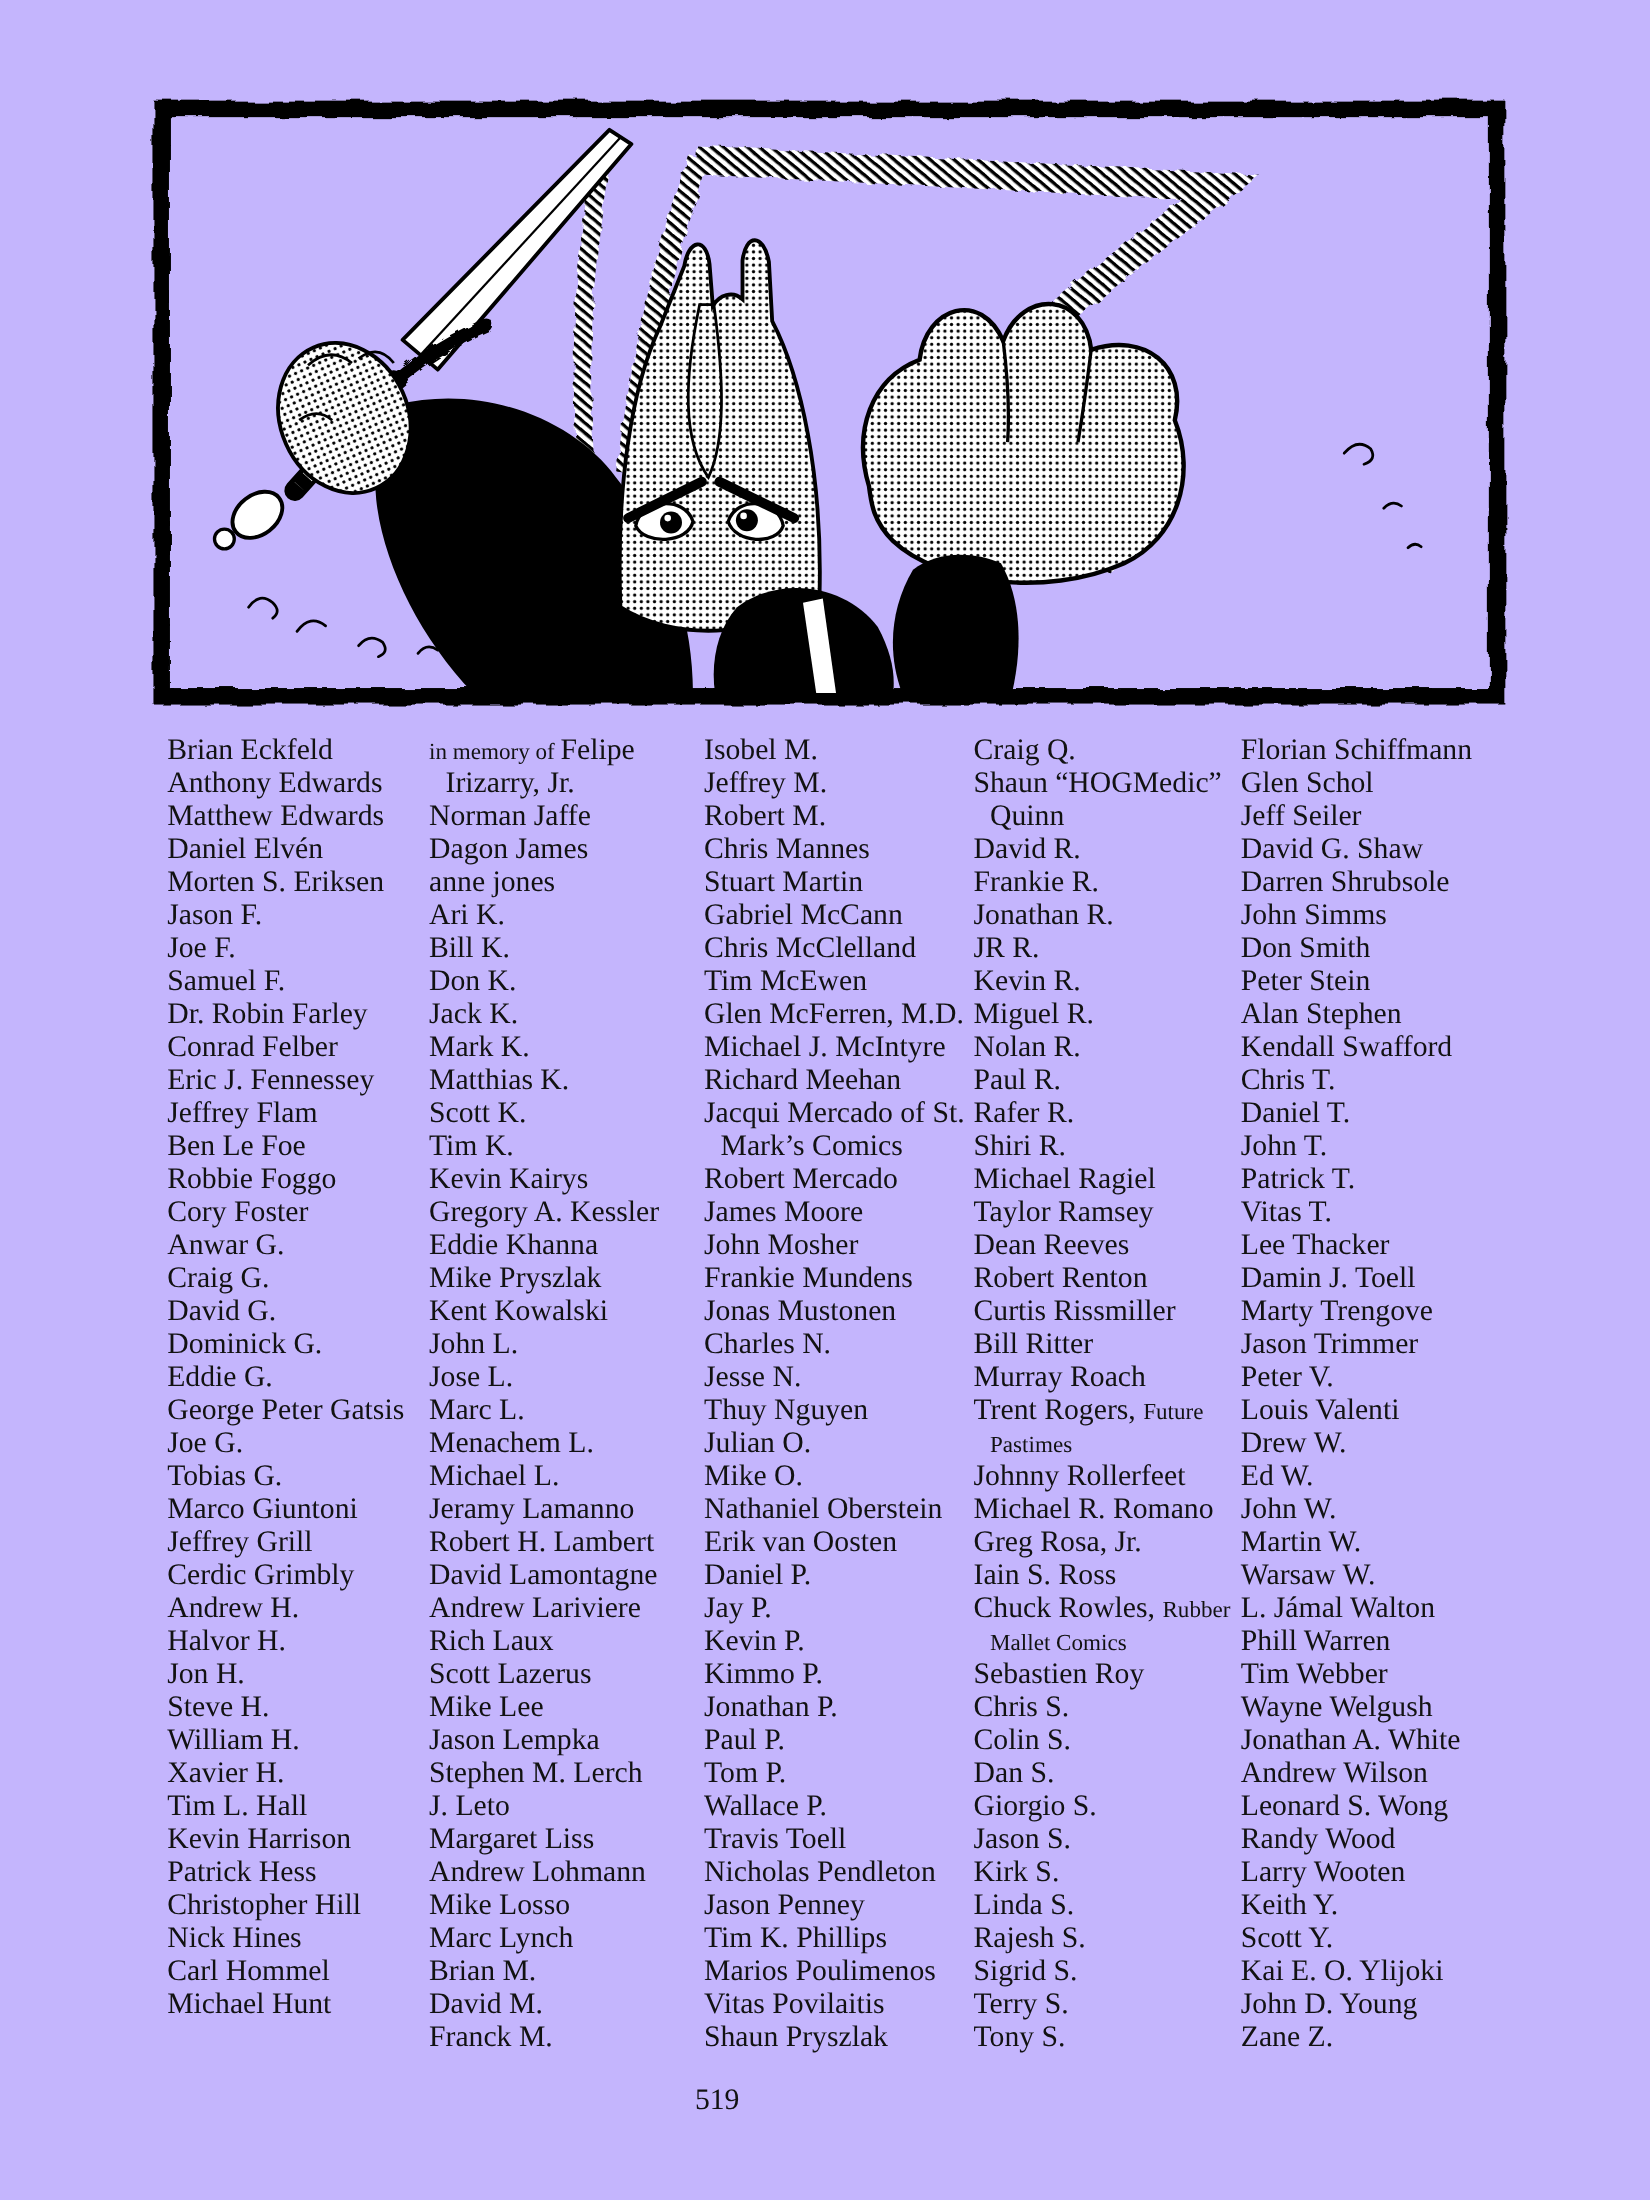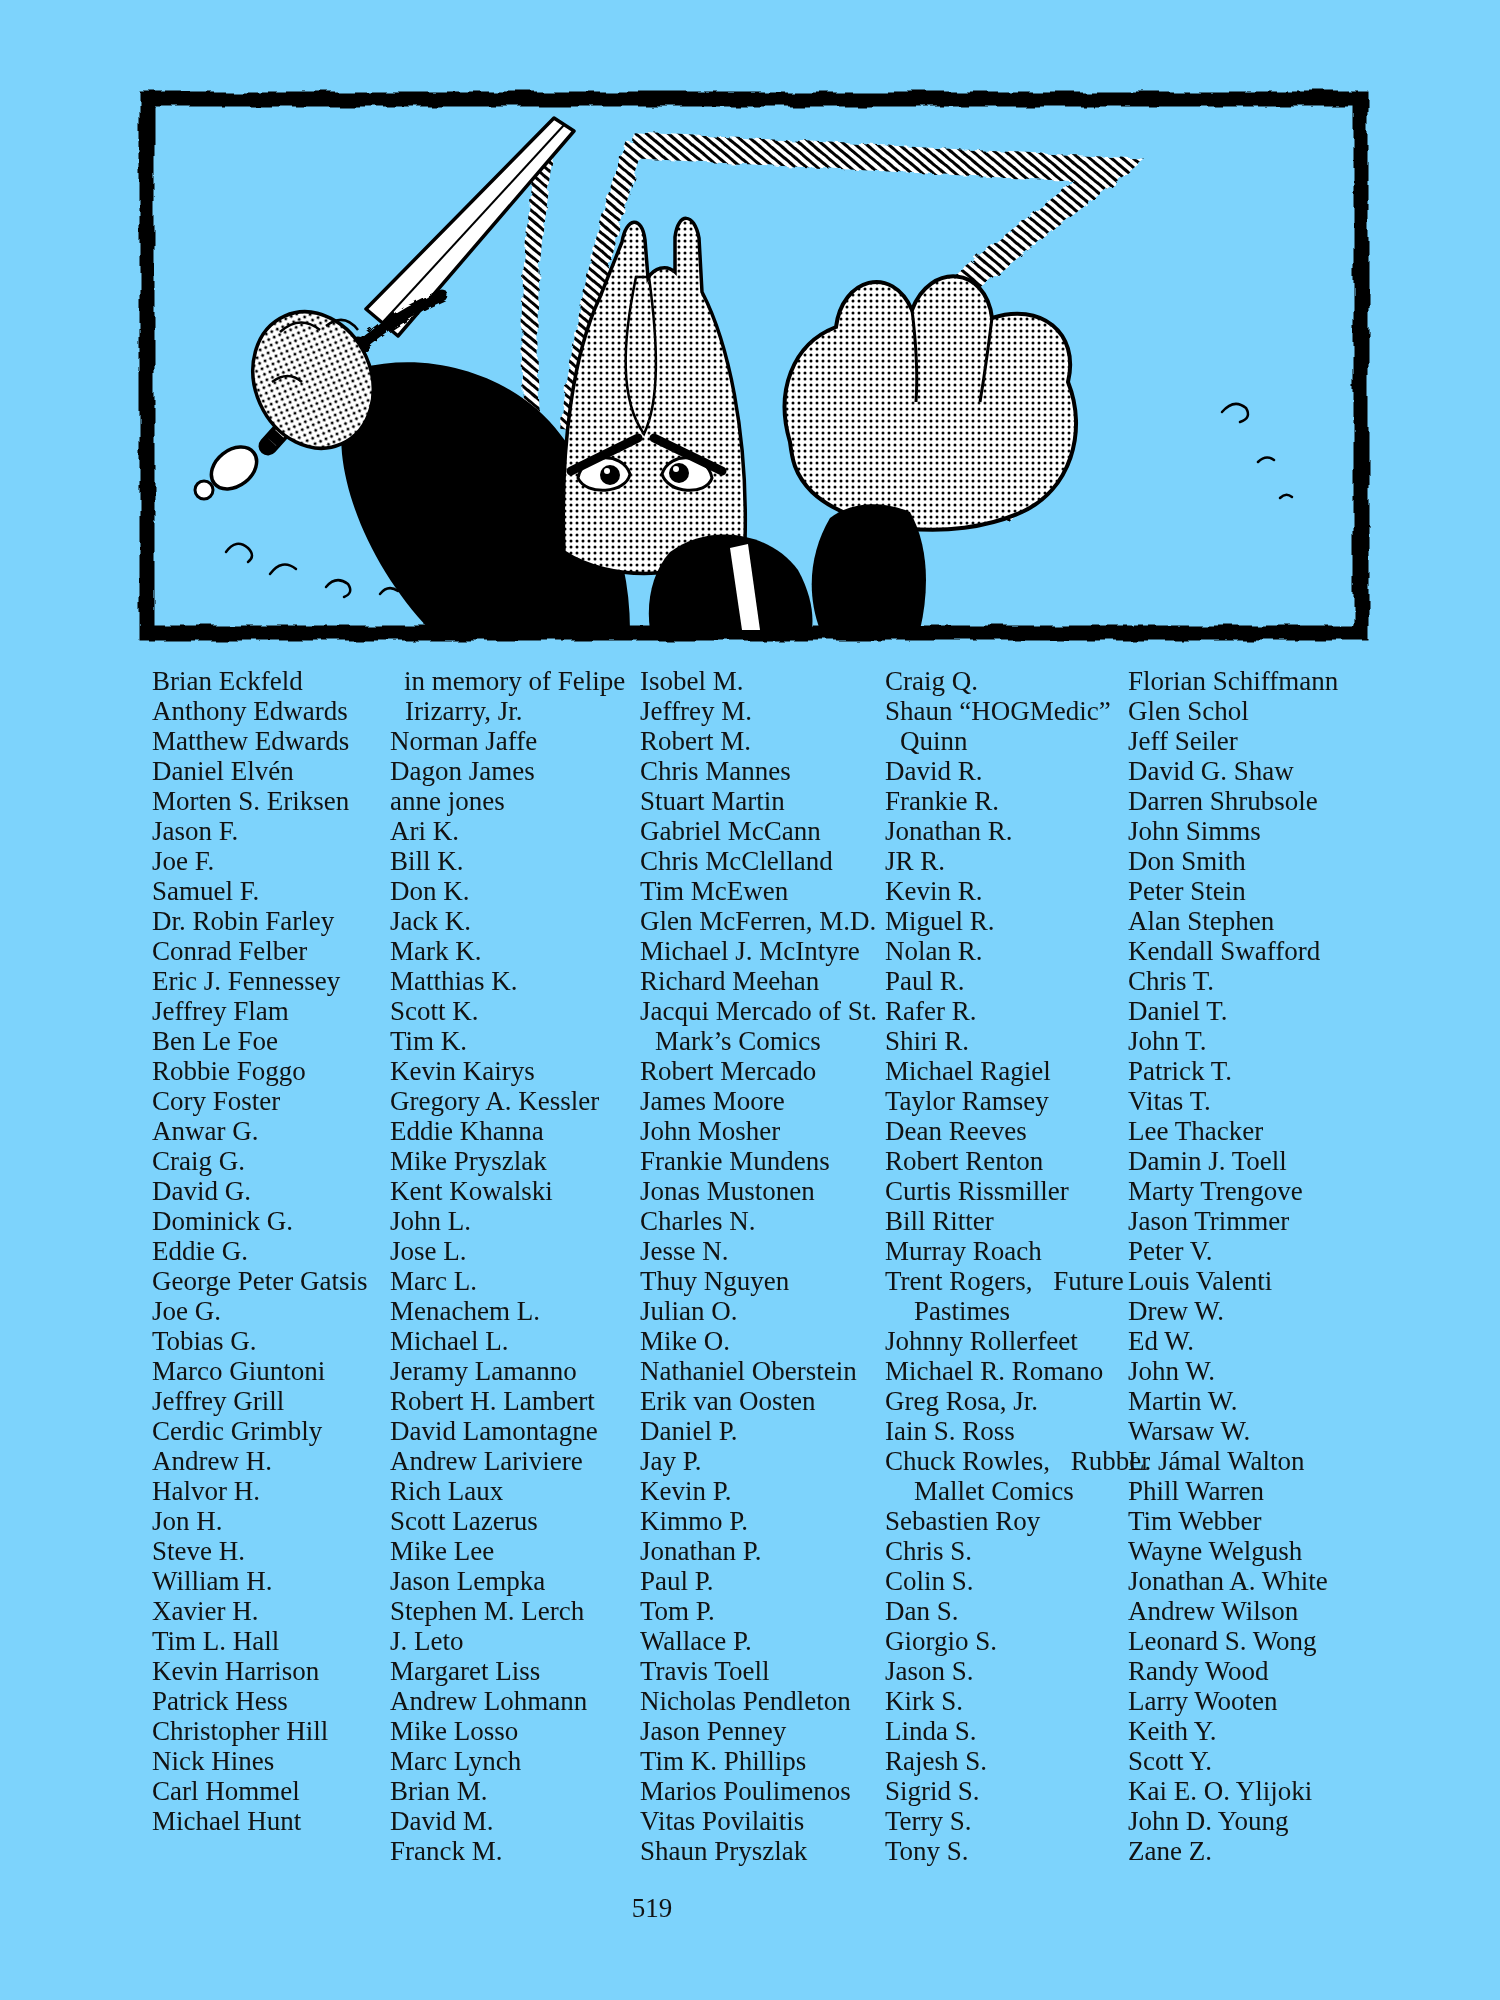--- a/index.html
+++ b/index.html
@@ -1,24 +1,24 @@
 <!DOCTYPE html>
 <html><head>
 <meta charset="utf-8">
 <style>
   html,body{margin:0;padding:0;background:#ffffff;}
-  .page{position:relative;width:1500px;height:2000px;background:#7dd3fc;overflow:hidden;
+  .page{position:relative;width:1500px;height:2000px;background:#c4b5fd;overflow:hidden;
         font-family:"Liberation Serif","DejaVu Serif",serif;color:#121212;}
   .panel-svg{position:absolute;left:130px;top:82px;}
   .credits{position:absolute;left:0;top:0;width:1500px;}
   .col{position:absolute;top:666px;width:262px;}
   .col1{left:152px;} .col2{left:390px;} .col3{left:640px;} .col4{left:885px;} .col5{left:1128px;}
   .name-line{height:30px;line-height:30px;font-size:27px;white-space:nowrap;}
   .name-line.indent{padding-left:15px;}
-  .name-line .small{font-size:27px;margin-left:14px;}
+  .name-line .small{font-size:21px;}
   .page-number{position:absolute;top:1893px;left:0;width:1304px;text-align:center;
                font-size:27px;line-height:30px;}
 </style>
 </head>
 <body>
 
 <div class="page">
 
   <svg class="panel-svg" width="1248" height="568" viewBox="0 0 1248 568">
     <defs>

